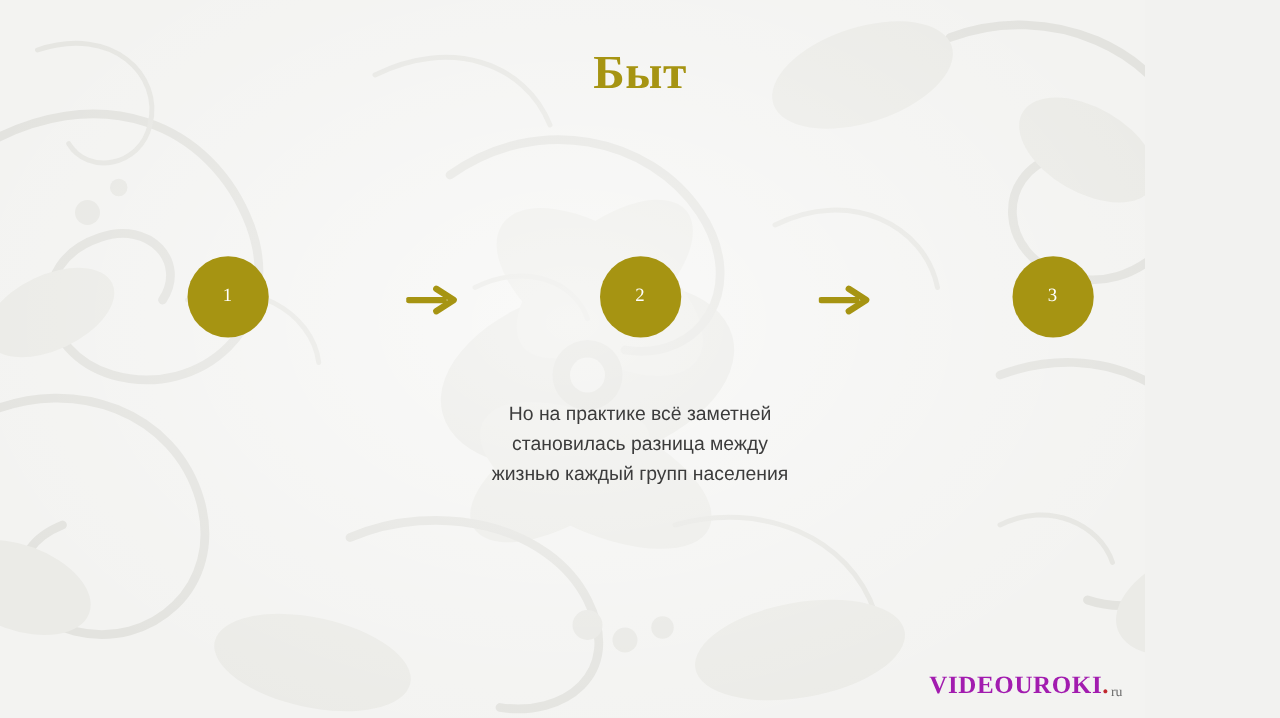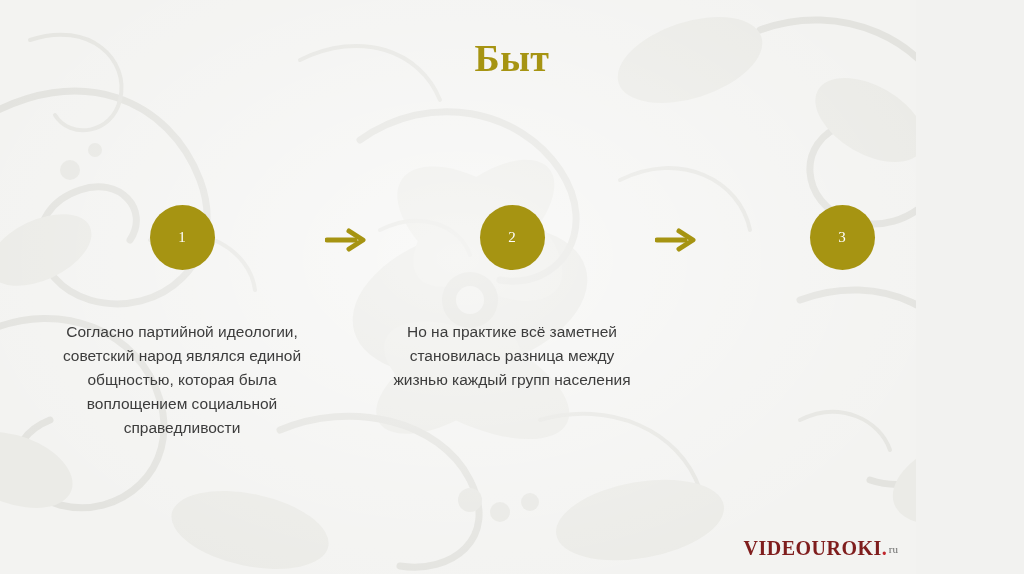--- a/index.html
+++ b/index.html
@@ -101,33 +101,33 @@
     position: absolute;
     right: 18px;
     bottom: 14px;
     display: flex;
     align-items: flex-end;
     font-family: "Liberation Serif", serif;
   }
   .logo .vd {
     font-size: 20px;
     font-weight: bold;
-    color: #7f1d1d;
+    color: #a21caf;
     letter-spacing: 0.5px;
   }
   .logo .dot {
     color: #c0272d;
     font-size: 20px;
     font-weight: bold;
   }
   .logo .ru {
     font-size: 11px;
     color: #6a6a6a;
     margin-left: 2px;
-    margin-bottom: 5px;
+    margin-bottom: 0;
   }
 </style>
 </head>
 <body>
 
 <div class="slide">
 
   <div class="bg-art">
     <svg viewBox="0 0 1024 574" xmlns="http://www.w3.org/2000/svg">
       <defs>
@@ -186,21 +186,20 @@
   </div>
 
   <div class="vignette"></div>
 
   <div class="title">Быт</div>
 
   <div class="columns">
 
     <div class="col">
       <div class="circle">1</div>
-      <div class="col-text">Согласно партийной идеологии, советский народ являлся единой общностью, которая была воплощением социальной справедливости</div>
     </div>
 
     <div class="arrow">
       <svg width="44" height="26" viewBox="0 0 44 26" xmlns="http://www.w3.org/2000/svg">
         <path d="M2 13 H30" stroke="#a69412" stroke-width="5" stroke-linecap="round" fill="none"></path>
         <path d="M24 4 L38 13 L24 22" stroke="#a69412" stroke-width="5" stroke-linecap="round" stroke-linejoin="round" fill="none"></path>
       </svg>
     </div>
 
     <div class="col">

